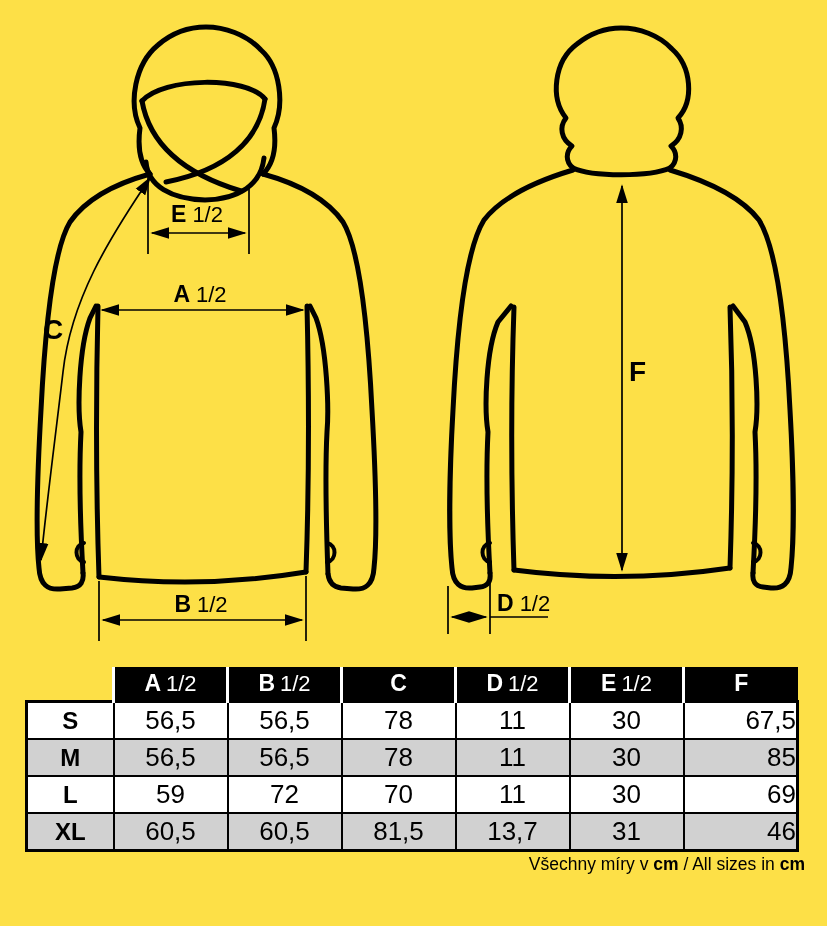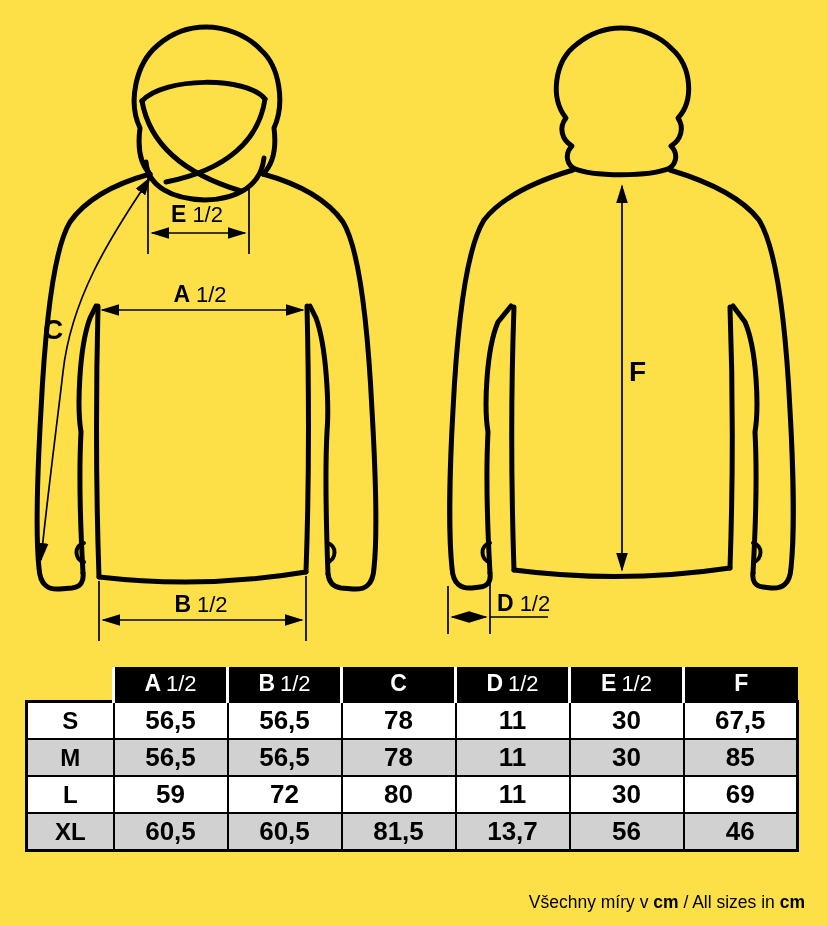--- a/index.html
+++ b/index.html
@@ -31,27 +31,27 @@
   .size-table thead th.corner { background:transparent; }
   .hdr .h-letter { font-weight:bold; font-size:23px; }
   .hdr .h-frac   { font-weight:normal; font-size:22px; margin-left:5px; }
   .hdr .h-frac:empty { margin-left:0; }
   .size-table tbody th, .size-table tbody td {
     height:35px; border:2px solid #000000; background-clip:padding-box;
   }
   .size-table tbody tr:first-child th, .size-table tbody tr:first-child td { border-top-width:3px; }
   .size-table tbody tr:last-child  th, .size-table tbody tr:last-child  td { border-bottom-width:3px; }
   .size-table tbody th.size-label { border-left-width:3px; font-weight:bold; font-size:24px; }
-  .size-table tbody td:last-child { border-right-width:3px; }
-  .size-table tbody td { font-size:26px; font-weight:bold; }
+  .size-table tbody td:last-child { border-right-width:3px;text-align:right; }
+  .size-table tbody td { font-size:26px; font-weight:normal; }
   .size-table tbody tr.alt th, .size-table tbody tr.alt td { background:#d1d1d1; }
   .size-table tbody tr.plain th, .size-table tbody tr.plain td { background:#ffffff; }
 
   .footer-note {
-    position:absolute; top:892px; right:22px;
+    position:absolute; top:854px; right:22px;
     font-size:17.5px; white-space:nowrap;
   }
   .footer-note .b { font-weight:bold; }
 </style>
 </head>
 <body>
 
 <div class="canvas">
 
   <svg class="diagram" width="827" height="660" viewBox="0 0 827 660">
@@ -170,32 +170,32 @@
         <td>56,5</td>
         <td>78</td>
         <td>11</td>
         <td>30</td>
         <td>85</td>
       </tr>
       <tr class="plain">
         <th class="size-label">L</th>
         <td>59</td>
         <td>72</td>
-        <td>80</td>
+        <td>70</td>
         <td>11</td>
         <td>30</td>
         <td>69</td>
       </tr>
       <tr class="alt">
         <th class="size-label">XL</th>
         <td>60,5</td>
         <td>60,5</td>
         <td>81,5</td>
         <td>13,7</td>
-        <td>56</td>
+        <td>31</td>
         <td>46</td>
       </tr>
     </tbody>
   </table>
 
   <div class="footer-note">
     <span>Všechny míry v </span><span class="b">cm</span><span> / All sizes in </span><span class="b">cm</span>
   </div>
 
 </div>

